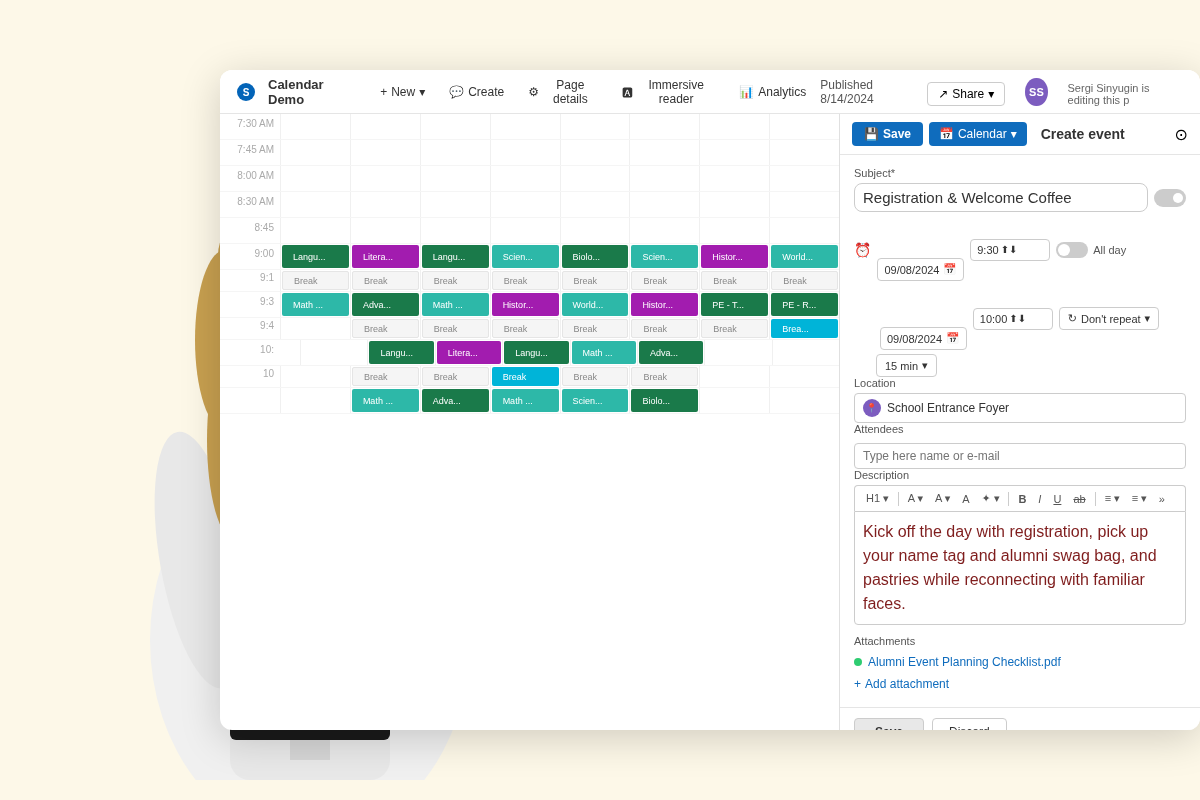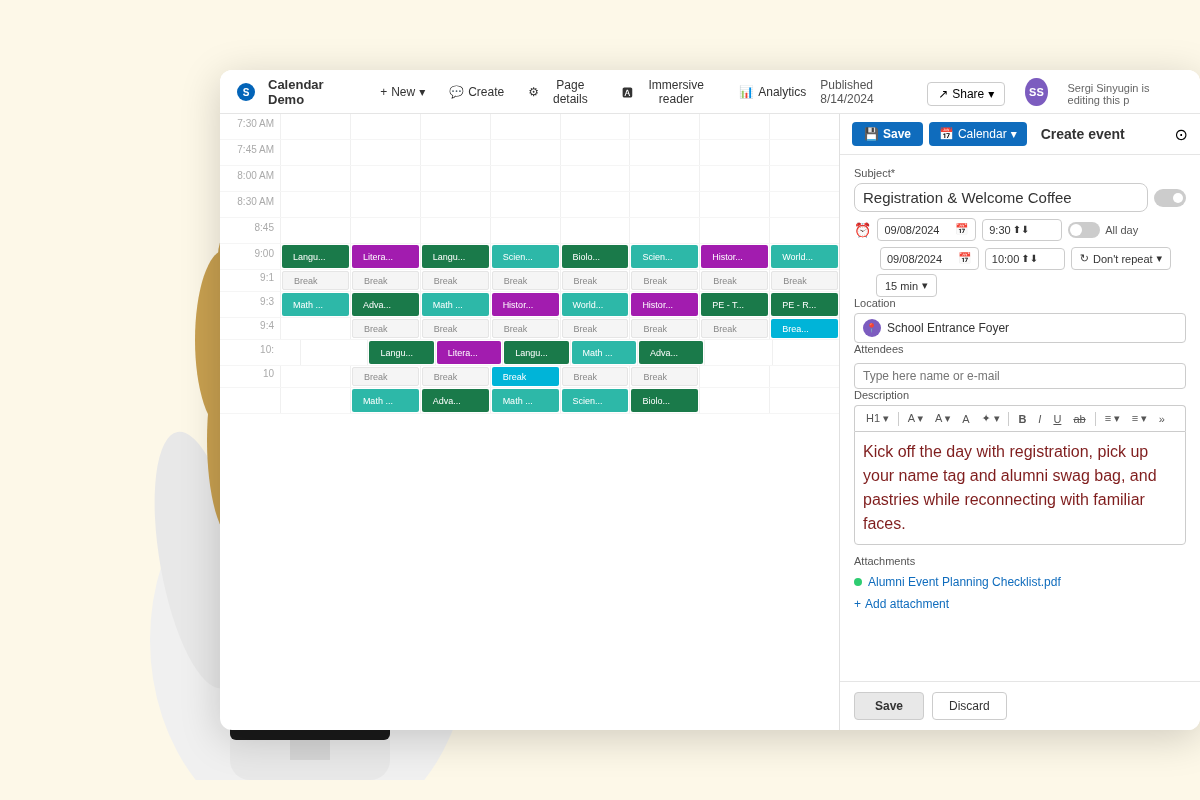--- a/index.html
+++ b/index.html
@@ -232,22 +232,23 @@
     }
 
     .date-input {
       border: 1px solid #ccc;
       border-radius: 4px;
       padding: 4px 6px;
       font-size: 11px;
       color: #333;
       display: flex;
       align-items: center;
-      gap: 16px;
-      cursor: pointer;
+      gap: 4px;
+      cursor: pointer;
+      margin-top: 40px;
     }
 
     .time-input {
       border: 1px solid #ccc;
       border-radius: 4px;
       padding: 4px 6px;
       font-size: 11px;
       color: #333;
       display: flex;
       align-items: center;

